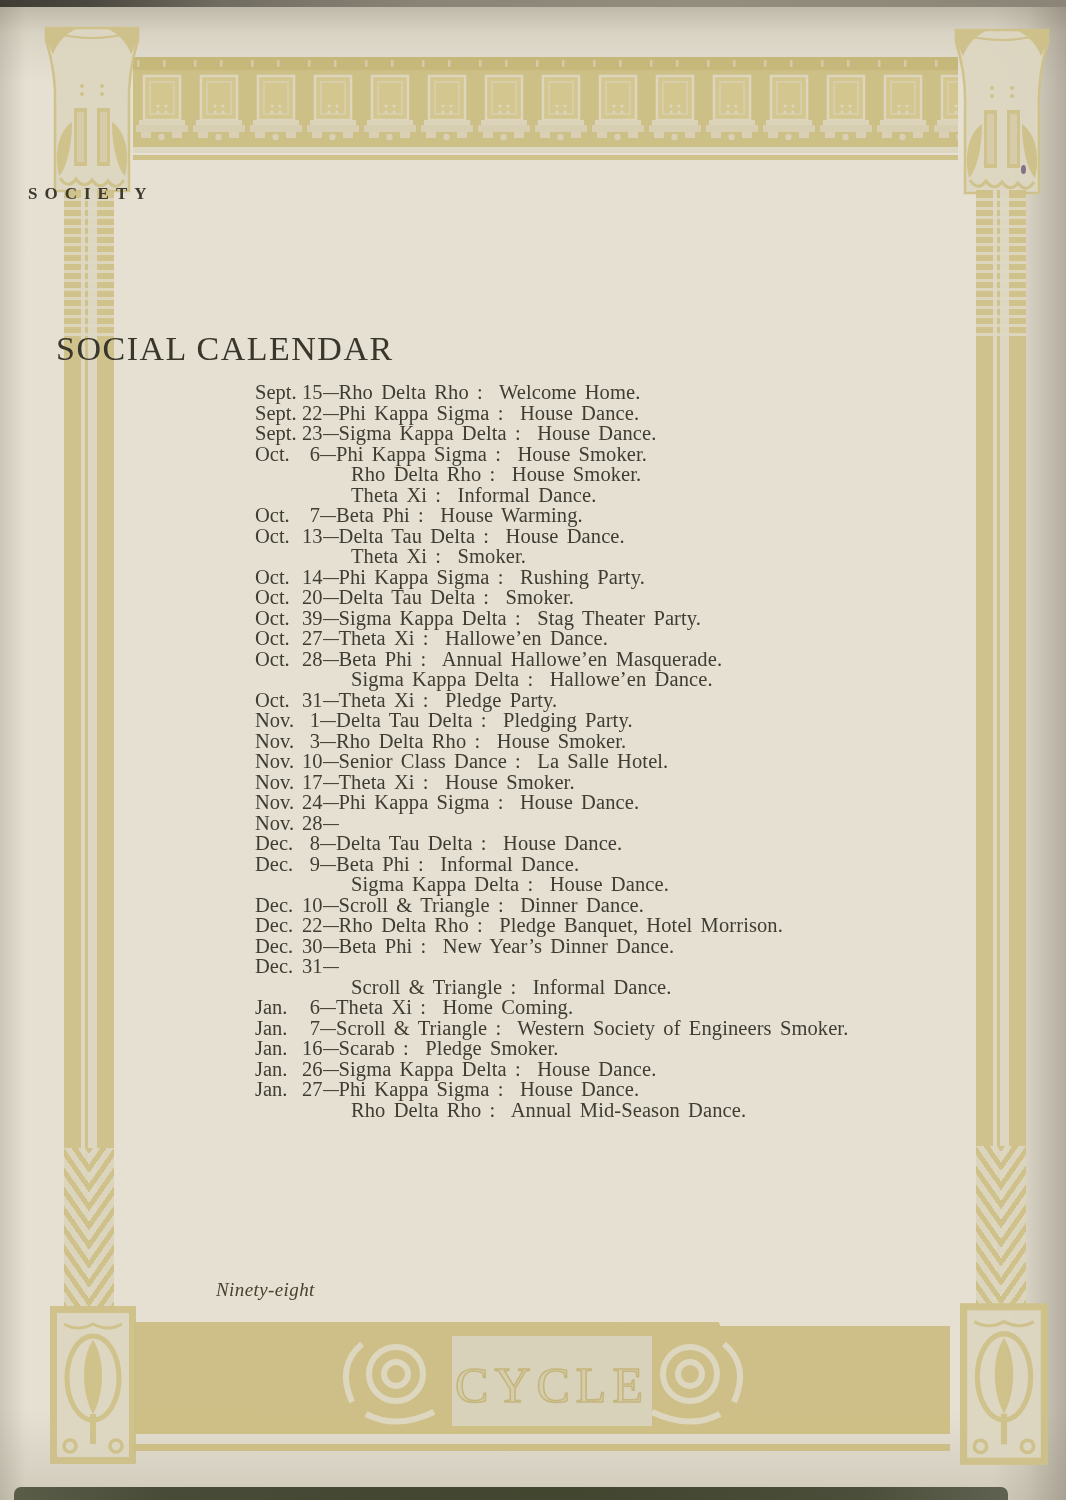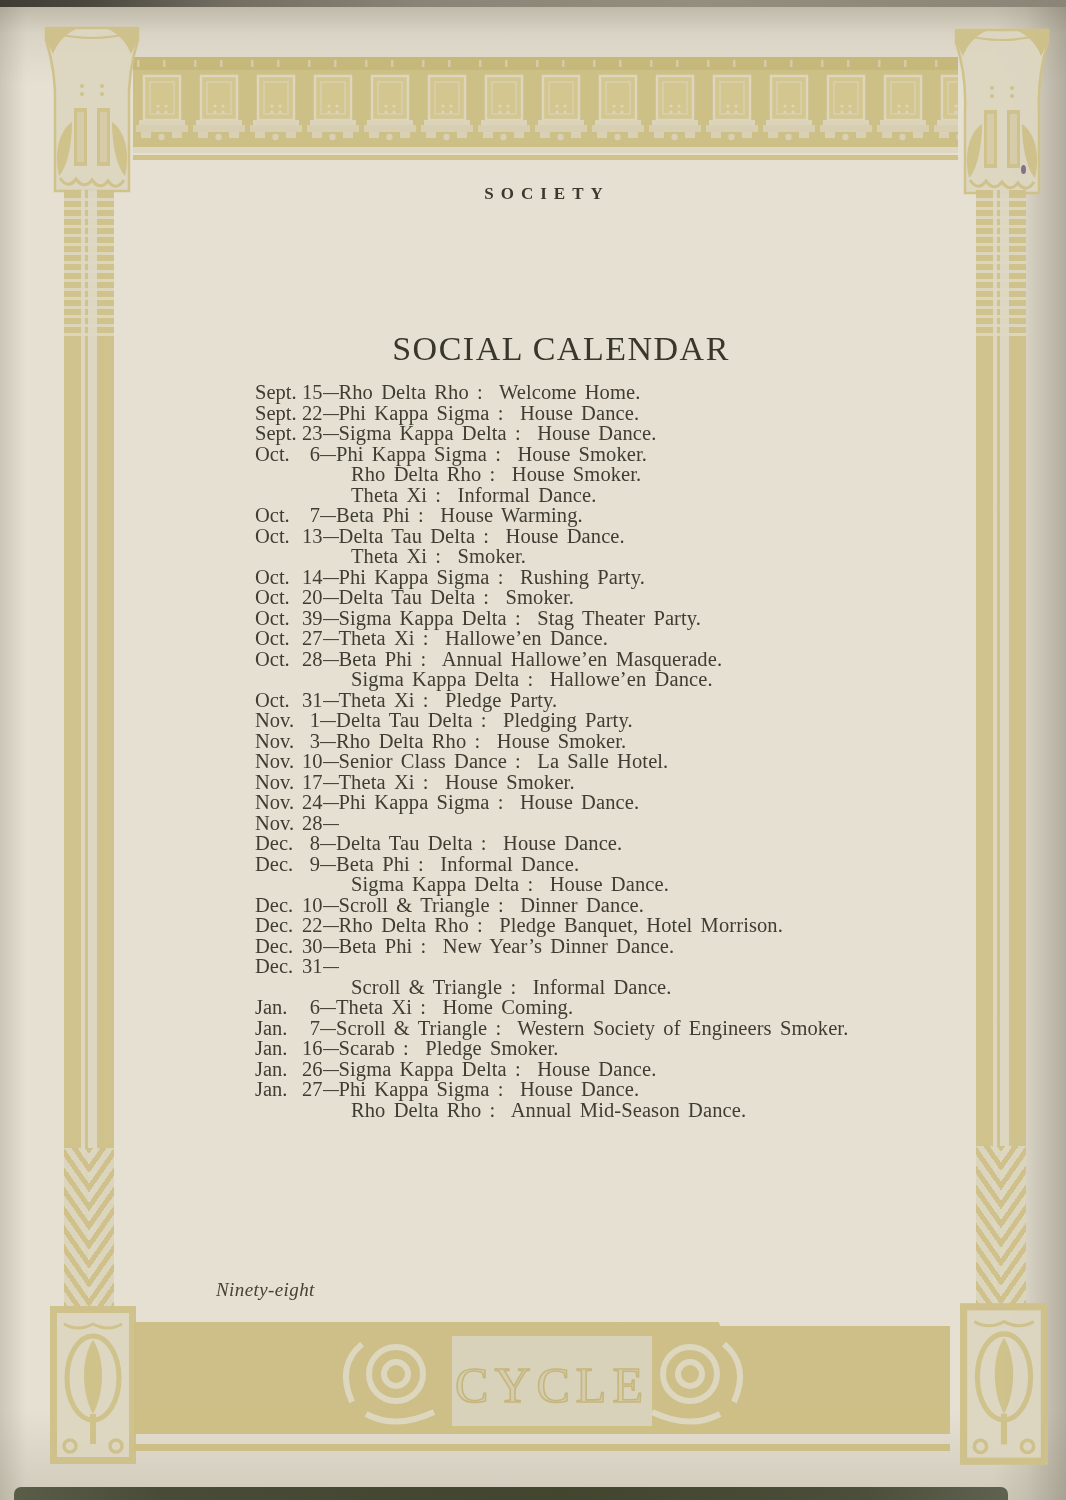--- a/index.html
+++ b/index.html
@@ -43,24 +43,24 @@
     background-image:
       repeating-linear-gradient(55deg,#cfc189 0 5px,#ddd6c1 5px 11px),
       repeating-linear-gradient(-55deg,#cfc189 0 5px,#ddd6c1 5px 11px);
     background-size:50% 100%,50% 100%;
     background-position:left top,right top;
     background-repeat:no-repeat;}
   .chevron-left{left:64px;top:1148px;}
   .chevron-right{left:976px;top:1146px;}
 
   
-  .kicker{left:0;top:184px;width:1066px;text-align:center;margin:0;
+  .kicker{left:0;top:184px;width:1066px;text-align:left;margin:0;
     padding-left:28px;box-sizing:border-box;
     font-size:17px;font-weight:bold;letter-spacing:7px;color:#3b382f;}
-  .title{left:0;top:330px;width:1066px;text-align:center;margin:0;
+  .title{left:0;top:330px;width:1066px;text-align:left;margin:0;
     padding-left:56px;box-sizing:border-box;
     font-size:34px;font-weight:500;letter-spacing:1.5px;color:#39362c;}
   .calendar{left:255px;top:382px;width:680px;color:#3f3c33;}
   .cal-line{display:flex;align-items:center;height:20.5px;
     font-size:20.5px;line-height:20.5px;}
   .cal-month{flex:0 0 47px;white-space:pre;}
   .cal-day{flex:0 0 18px;text-align:right;white-space:pre;}
   .cal-dash{flex:0 0 16px;overflow:hidden;white-space:pre;}
   .cal-text{white-space:pre;word-spacing:3px;letter-spacing:.1px;}
   .cal-dash:empty + .cal-text{padding-left:15px;}

